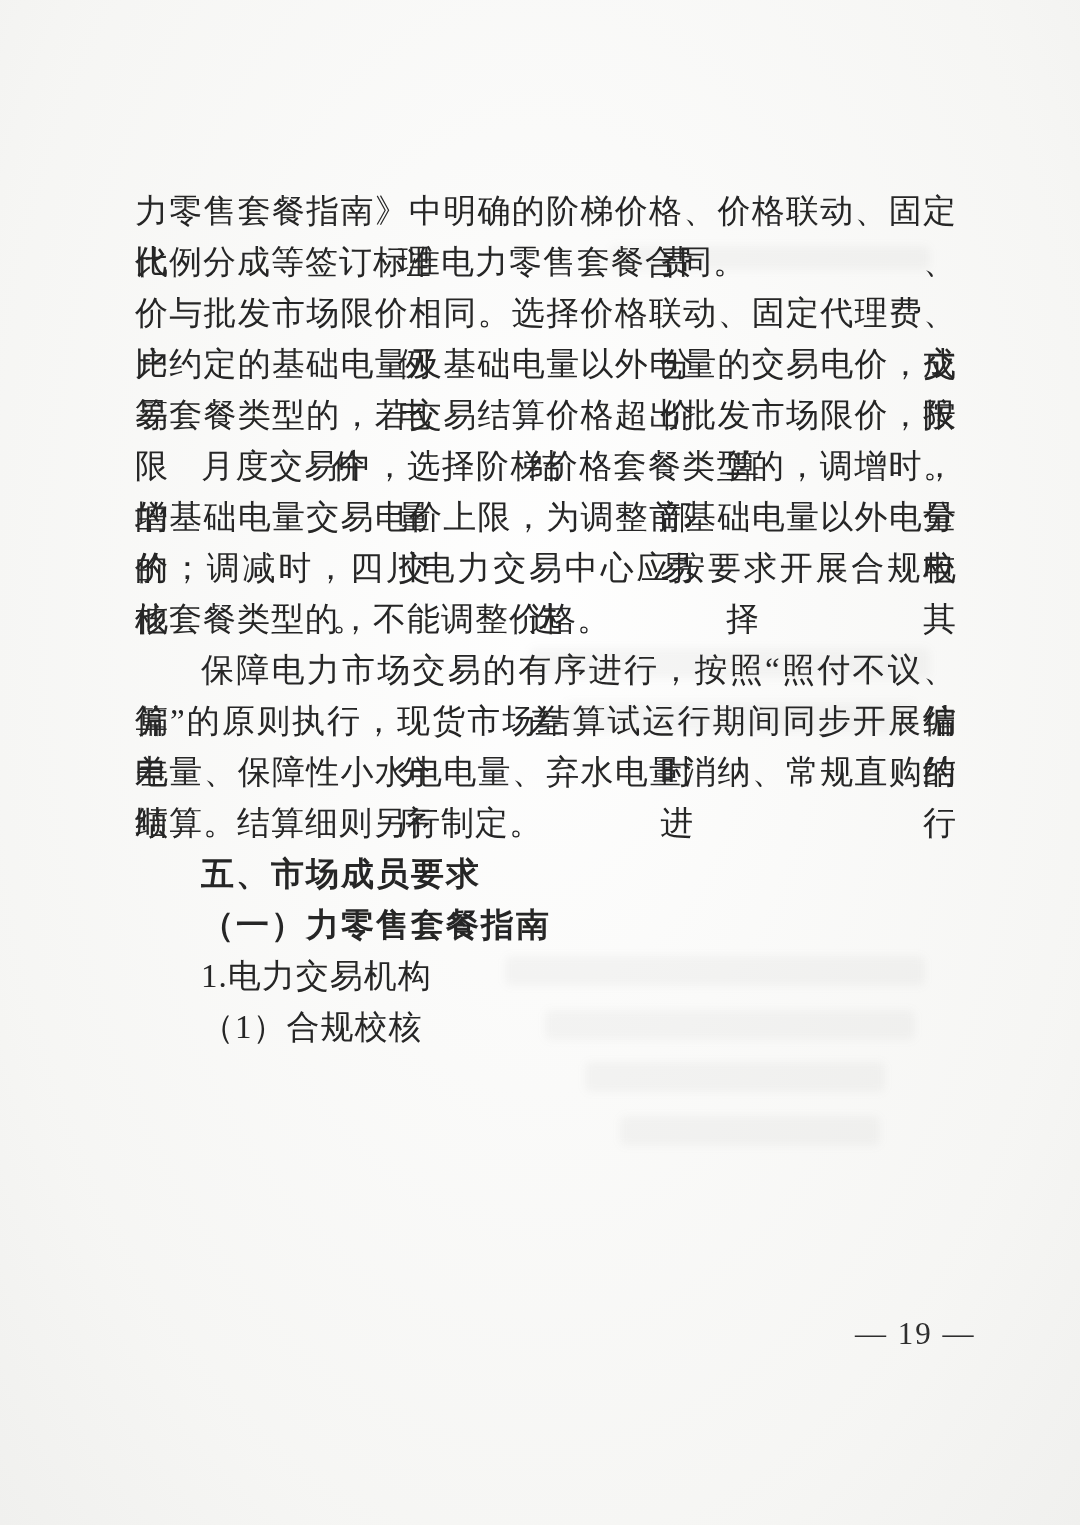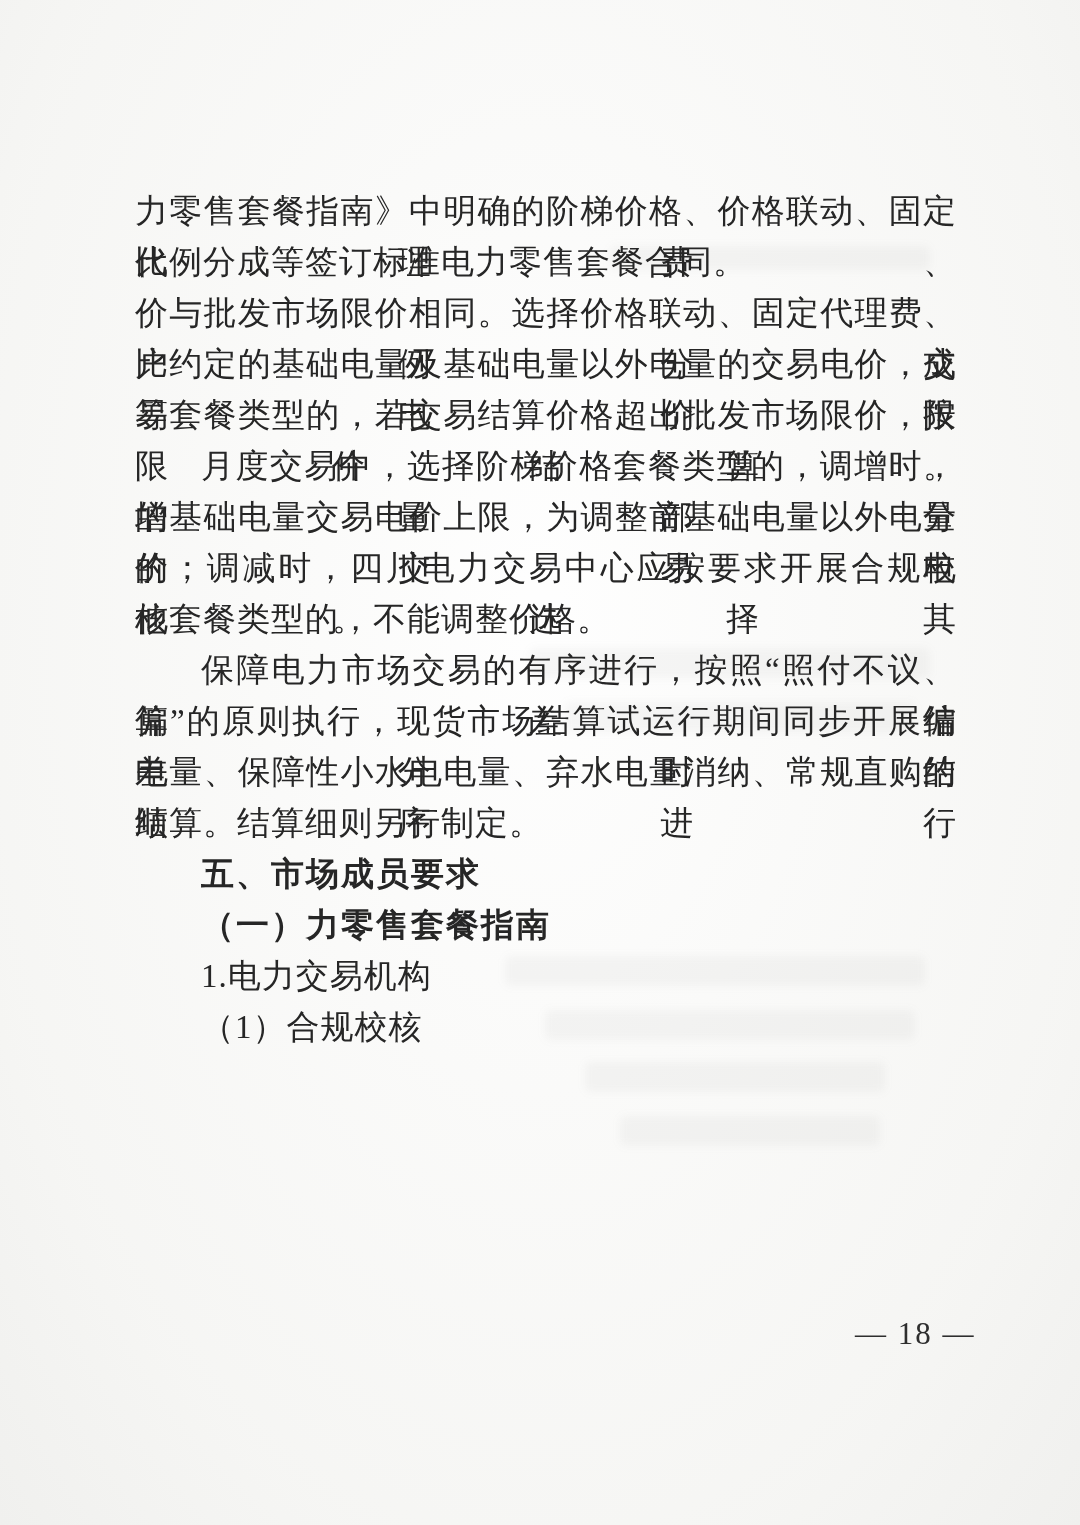--- a/index.html
+++ b/index.html
@@ -97,14 +97,14 @@
       <div class="line indent justify">保障电力市场交易的有序进行，按照“照付不议、偏差结</div>
       <div class="line justify">算”的原则执行，现货市场结算试运行期间同步开展偏差分时结</div>
       <div class="line justify">电量、保障性小水电电量、弃水电量消纳、常规直购的顺序进行</div>
       <div class="line">结算。结算细则另行制定。</div>
       <div class="line indent bold">五、市场成员要求</div>
       <div class="line indent bold">（一）力零售套餐指南</div>
       <div class="line indent">1.电力交易机构</div>
       <div class="line indent">（1）合规校核</div>
     </div>
 
-  <div class="page-number">— 18 —</div>
+  <div class="page-number">— 19 —</div>
 </div>
 
 </body></html>

